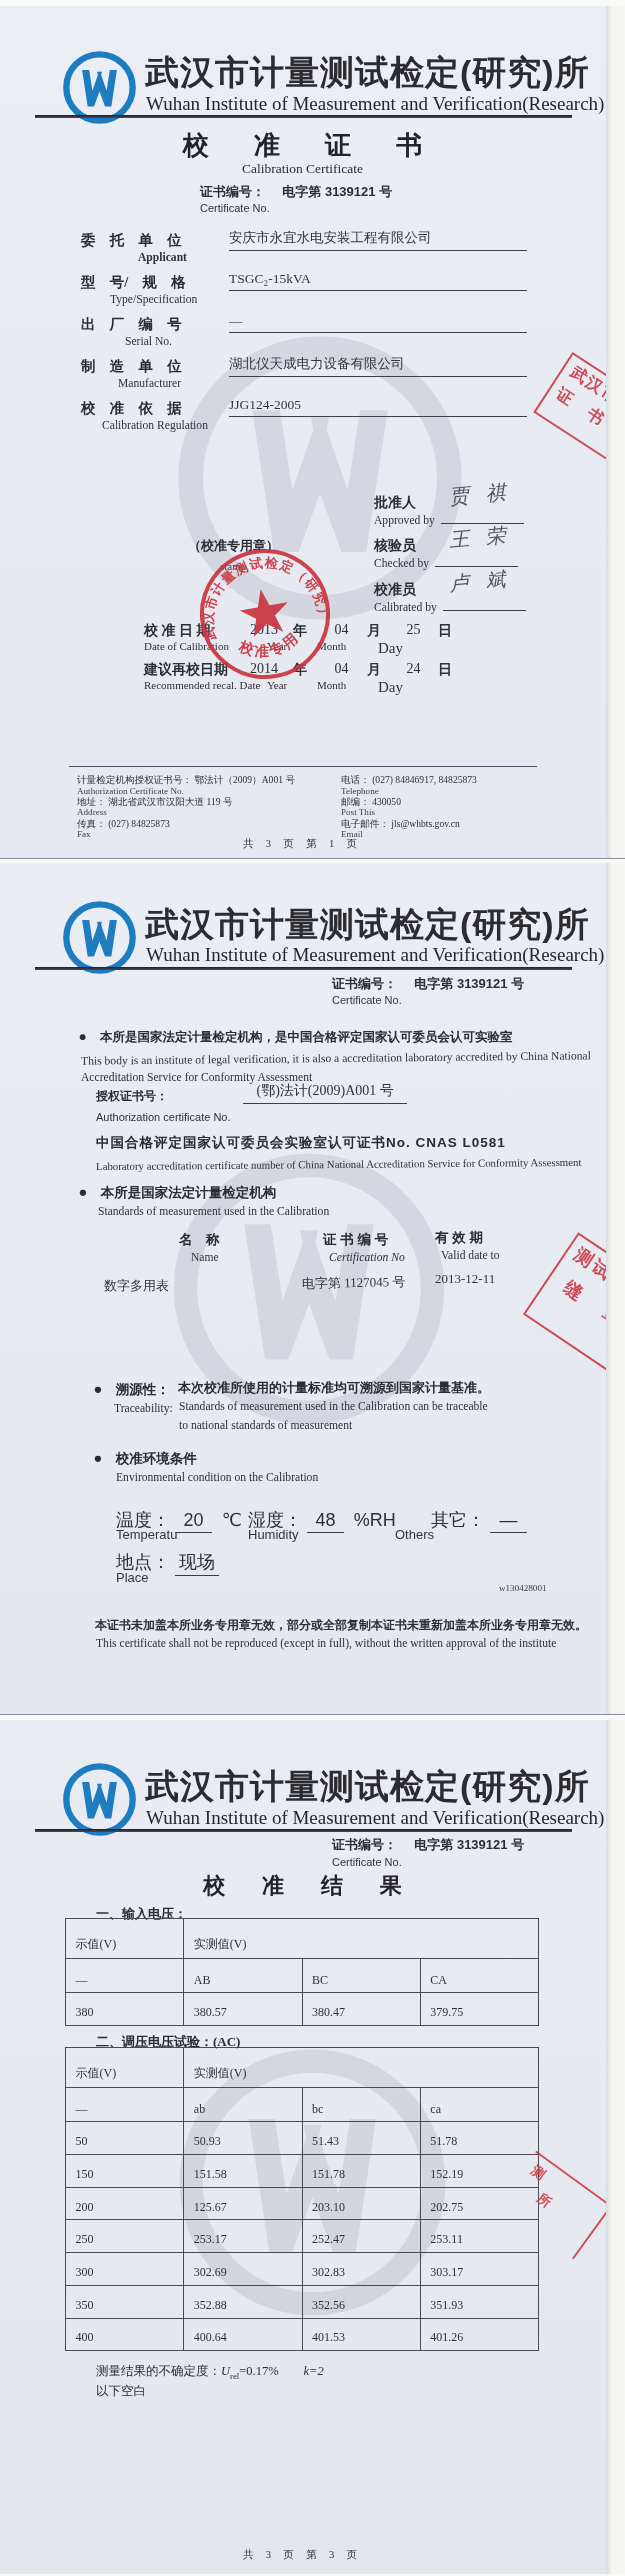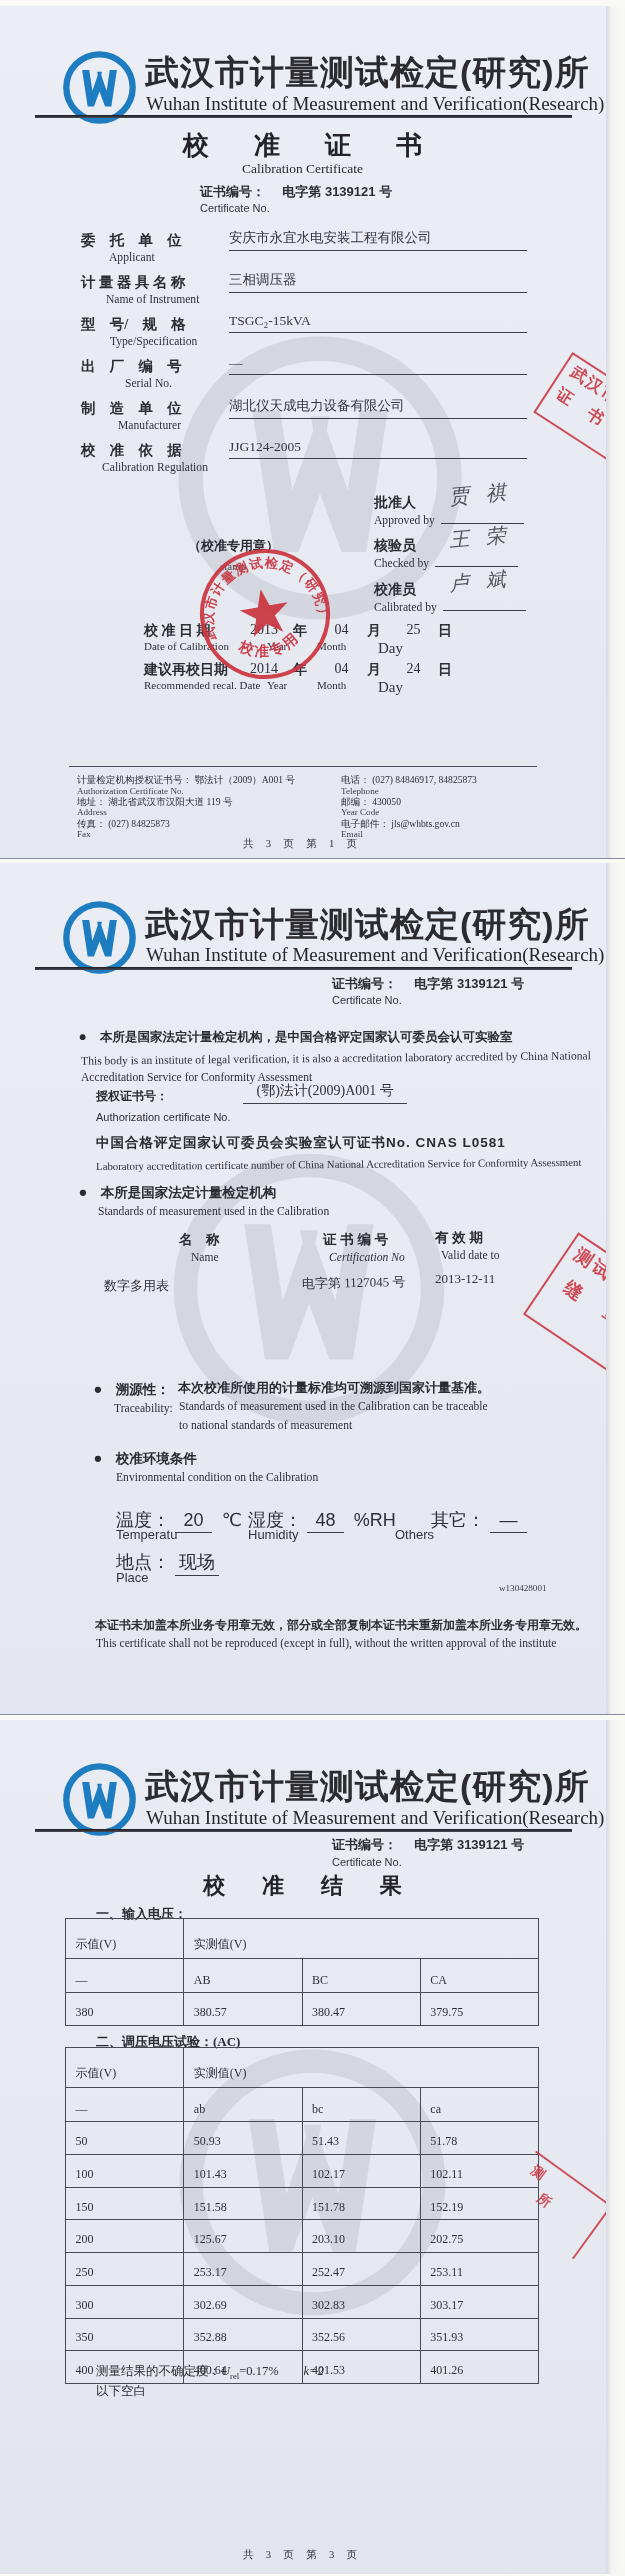--- a/index.html
+++ b/index.html
@@ -22,21 +22,21 @@
   .certline .gap{display:inline-block;width:17.3px;}
 
   
   .doc-title-cn{position:absolute;left:0;top:122px;width:605px;text-align:center;font-family:"Liberation Sans","DejaVu Sans",sans-serif;font-weight:700;font-size:26px;letter-spacing:19px;text-indent:19px;color:#222228;}
   .doc-title-en{position:absolute;left:0;top:155px;width:605px;text-align:center;font-size:13.5px;color:#2a2a30;}
   .fields{position:absolute;left:81px;top:225px;width:452px;}
   .field{position:relative;height:42px;}
   .f-label{position:absolute;left:0;top:0;width:144px;font-size:14.4px;font-weight:600;color:#2c2c33;white-space:nowrap;}
   .f-sub{position:absolute;left:39px;top:20px;font-size:11.6px;color:#303038;white-space:nowrap;}
   .f-value{position:absolute;left:148px;top:-1.9px;width:298px;font-size:13.5px;color:#34343c;border-bottom:1px solid #3f3f48;padding-bottom:2.9px;min-height:16.4px;}
-  .sub-indent0 .f-sub{left:28px;} .sub-indent1 .f-sub{left:25px;} .sub-indent2 .f-sub{left:29px;}
+  .sub-indent0 .f-sub{left:57px;font-weight:bold;} .sub-indent1 .f-sub{left:25px;} .sub-indent2 .f-sub{left:29px;}
   .sub-indent3 .f-sub{left:44px;} .sub-indent4 .f-sub{left:37px;} .sub-indent5 .f-sub{left:21px;}
 
   .sig-item{position:absolute;left:374px;width:226px;}
   .sig-cn{font-size:14px;font-weight:600;color:#2c2c33;}
   .sig-en{display:block;margin-top:1.9px;font-size:11.6px;color:#2f2f37;}
   .sig-line{display:inline-block;width:83px;border-bottom:1.2px solid #3c3c46;vertical-align:baseline;margin-left:5.8px;}
   .sig-name{position:absolute;left:75px;top:-11.6px;font-size:20px;font-style:italic;color:#3a3a40;transform:rotate(-5deg);letter-spacing:5.8px;opacity:.85;white-space:nowrap;}
 
   .stamp-note{position:absolute;left:188px;top:531px;font-size:13px;font-weight:600;color:#2c2c33;}
   .stamp-note-en{position:absolute;left:220px;top:554px;font-size:11px;color:#4a4a52;}
@@ -141,25 +141,20 @@
 
     <div class="certline" style="left:200px;top:177px;"><span>证书编号：</span><span class="gap"></span><span>电字第 3139121 号</span></div>
     <div class="certline-en" style="left:200px;top:196px;">Certificate No.</div>
 
     <div class="fields">
       <div class="field sub-indent0">
         <span class="f-label">委　托　单　位</span>
         <span class="f-value">安庆市永宜水电安装工程有限公司</span>
         <span class="f-sub">Applicant</span>
       </div>
-      <div class="field sub-indent1">
-        <span class="f-label">计 量 器 具 名 称</span>
-        <span class="f-value">三相调压器</span>
-        <span class="f-sub">Name of Instrument</span>
-      </div>
       <div class="field sub-indent2">
         <span class="f-label">型　号/　规　格</span>
         <span class="f-value">TSGC₂-15kVA</span>
         <span class="f-sub">Type/Specification</span>
       </div>
       <div class="field sub-indent3">
         <span class="f-label">出　厂　编　号</span>
         <span class="f-value">—</span>
         <span class="f-sub">Serial No.</span>
       </div>
@@ -240,21 +235,21 @@
       <div class="en">Authorization Certificate No.</div>
       <div class="cn">地址：  湖北省武汉市汉阳大道 119 号</div>
       <div class="en">Address</div>
       <div class="cn">传真：  (027)  84825873</div>
       <div class="en">Fax</div>
     </div>
     <div class="footer-col" id="footer-right">
       <div class="cn">电话：  (027)  84846917,  84825873</div>
       <div class="en">Telephone</div>
       <div class="cn">邮编：  430050</div>
-      <div class="en">Year Code</div>
+      <div class="en">Post This</div>
       <div class="cn">电子邮件：  jls@whbts.gov.cn</div>
       <div class="en">Email</div>
     </div>
     <div class="page-no" style="top:831px;">共 3 页 第 1 页</div>
 
     <div class="side-stamp" id="p1-side-stamp">
       <span class="l1">武汉市计量</span>
       <span class="l2">证 书 编</span>
     </div>
 
@@ -387,26 +382,20 @@
           </tr>
       </tbody>
       <tbody>
           <tr>
             <td>50</td>
             <td>50.93</td>
             <td>51.43</td>
             <td>51.78</td>
           </tr>
           <tr>
-            <td>100</td>
-            <td>101.43</td>
-            <td>102.17</td>
-            <td>102.11</td>
-          </tr>
-          <tr>
             <td>150</td>
             <td>151.58</td>
             <td>151.78</td>
             <td>152.19</td>
           </tr>
           <tr>
             <td>200</td>
             <td>125.67</td>
             <td>203.10</td>
             <td>202.75</td>

